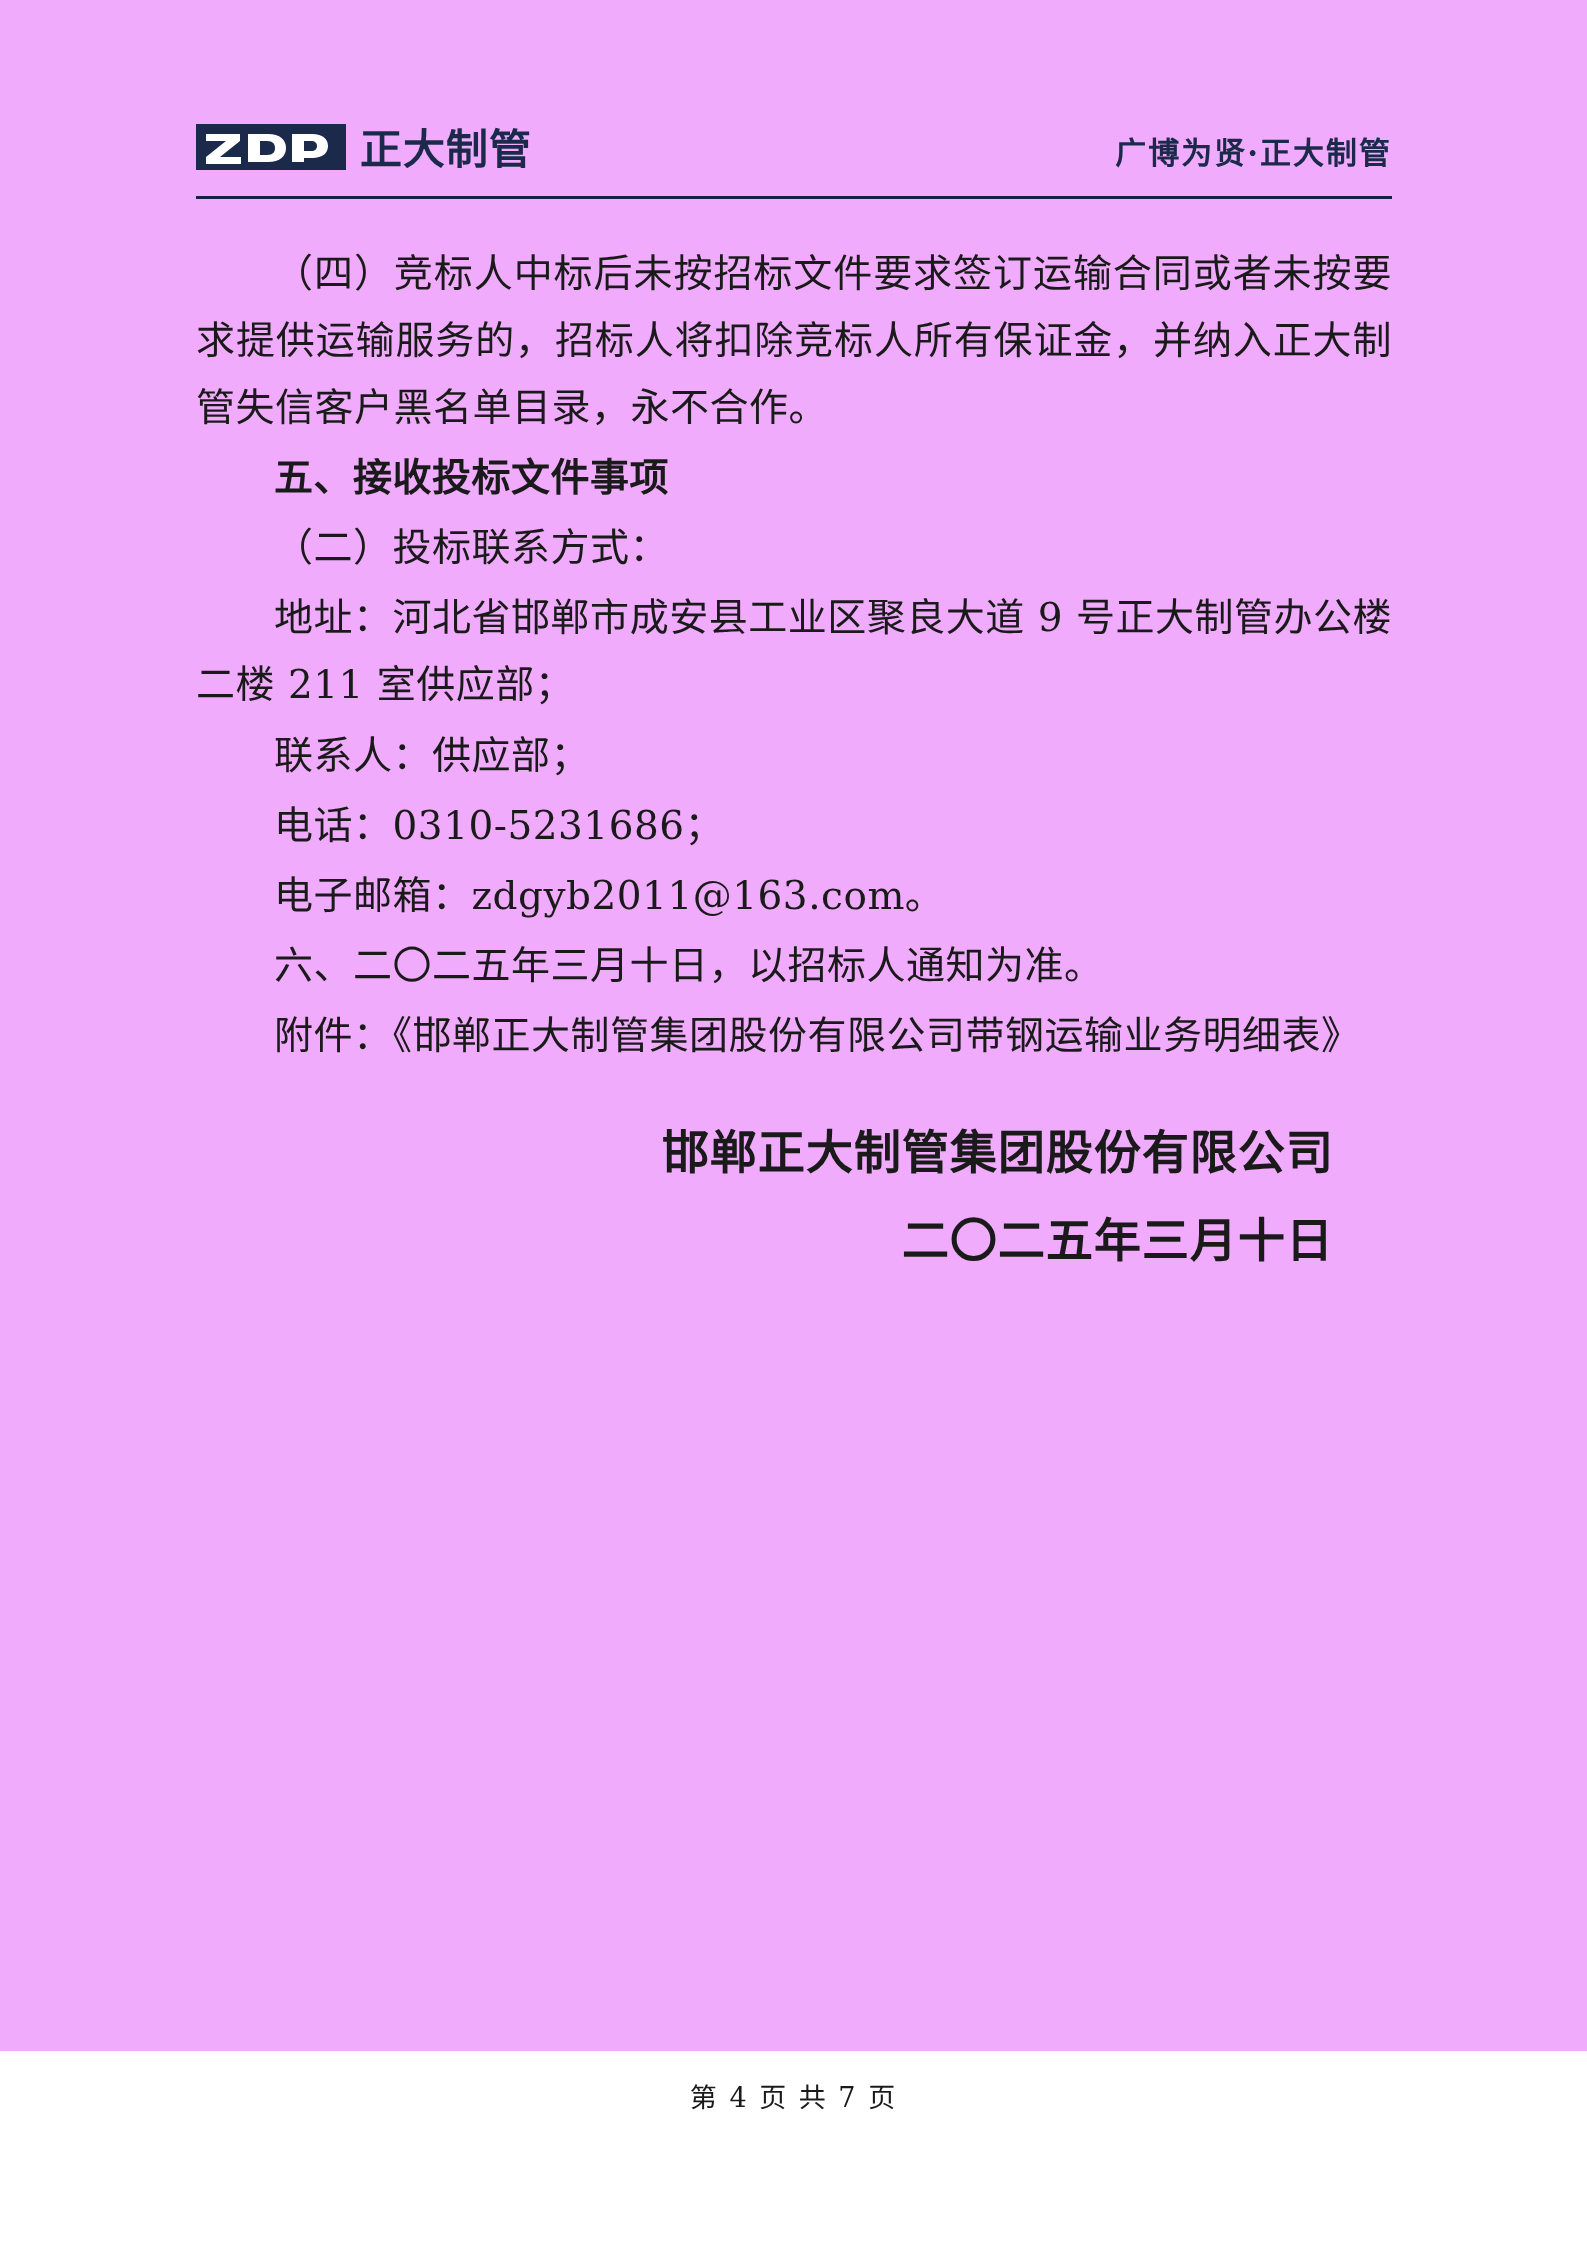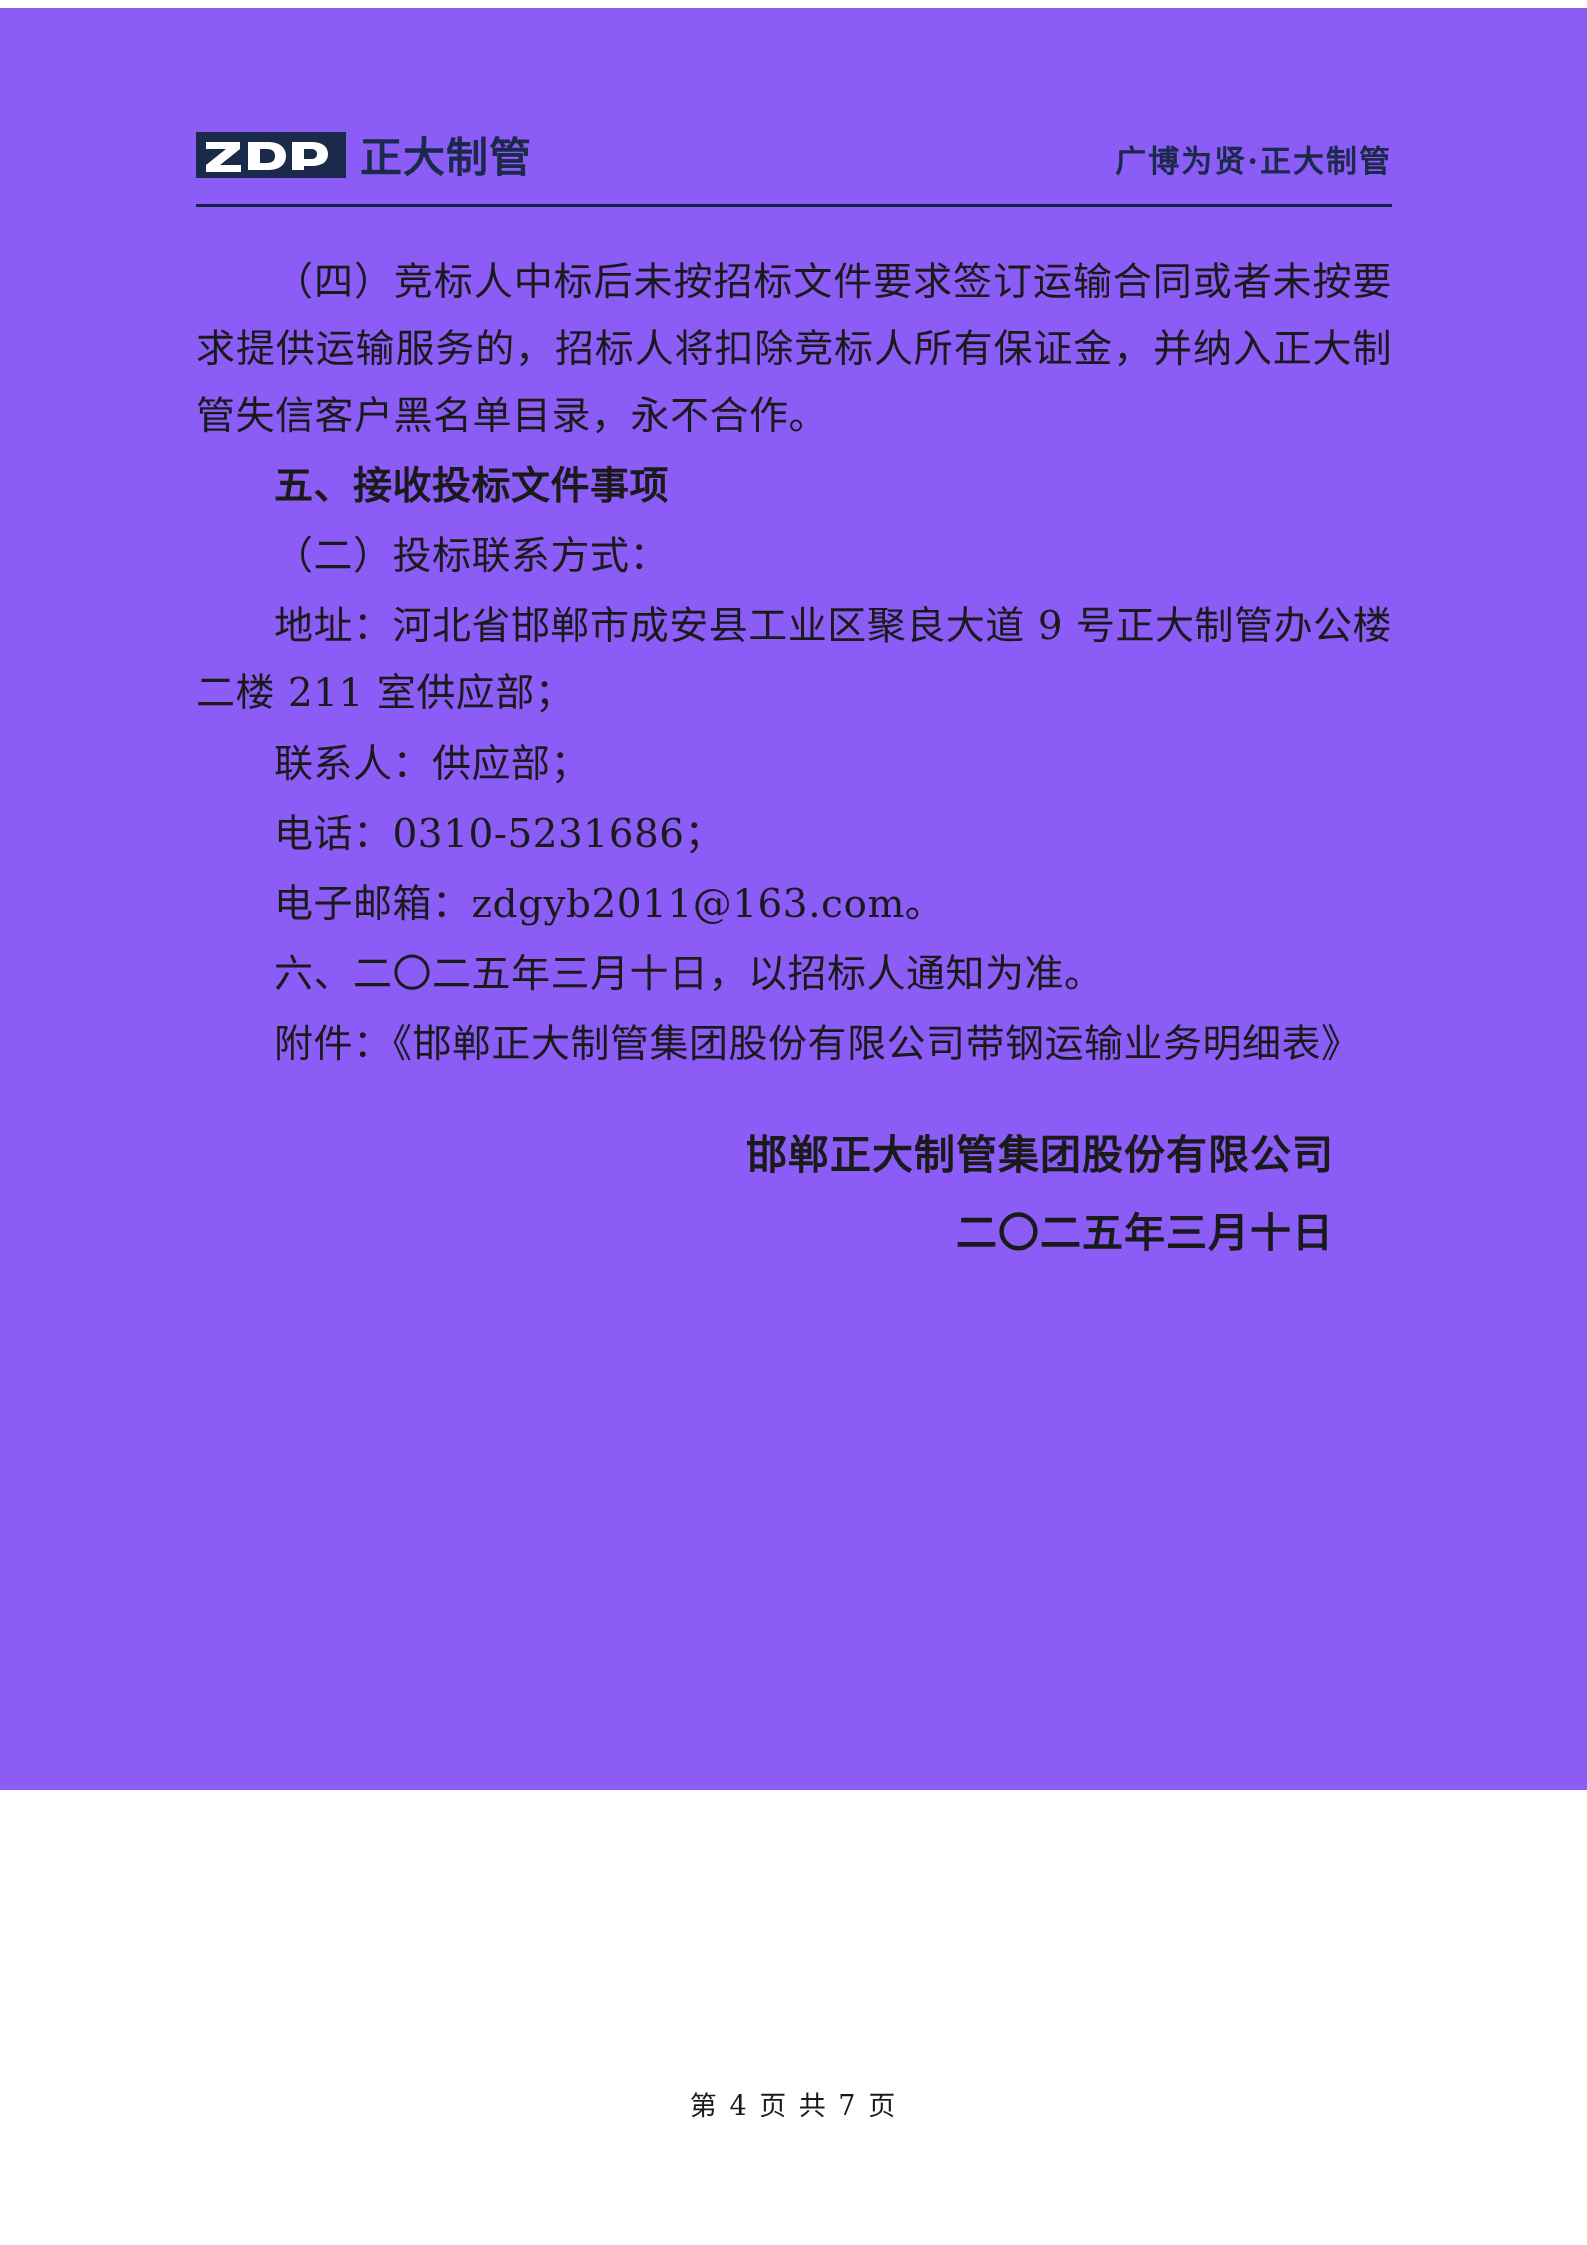--- a/index.html
+++ b/index.html
@@ -11,24 +11,24 @@
     width: 1587px;
     height: 2245px;
     font-family: "DejaVu Serif", "Liberation Serif", serif;
     color: #1a1a1a;
     position: relative;
     overflow: hidden;
   }
 
   .page {
     position: absolute;
-    left: 0; top: 8px;
+    left: 0; top: 0;
     width: 1587px;
-    height: 1782px;
-    background: #8b5cf6;
+    height: 2051px;
+    background: #f0abfc;
   }
 
   
   .header {
     position: absolute;
     left: 196px;
     top: 110px;
     width: 1196px;
     height: 80px;
     display: flex;
@@ -97,21 +97,21 @@
   .gap-md { margin-bottom: 20px; }
 
   
   .sign {
     margin-top: 44px;
     text-align: right;
     padding-right: 58px;
   }
   .sign p {
     margin: 0 0 8px 0;
-    font-size: 41px;
+    font-size: 47px;
     line-height: 1.7;
     font-weight: bold;
     letter-spacing: 1px;
   }
 
   
   .footer {
     position: absolute;
     left: 0;
     top: 2076px;

